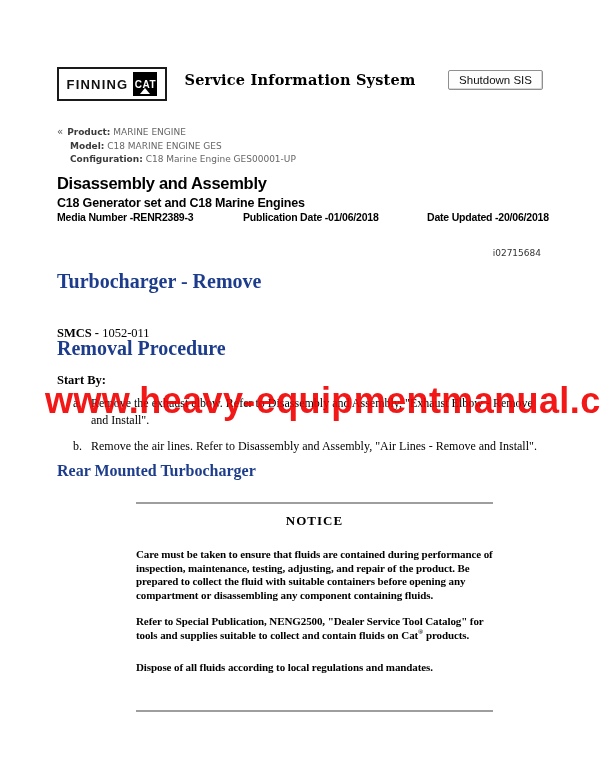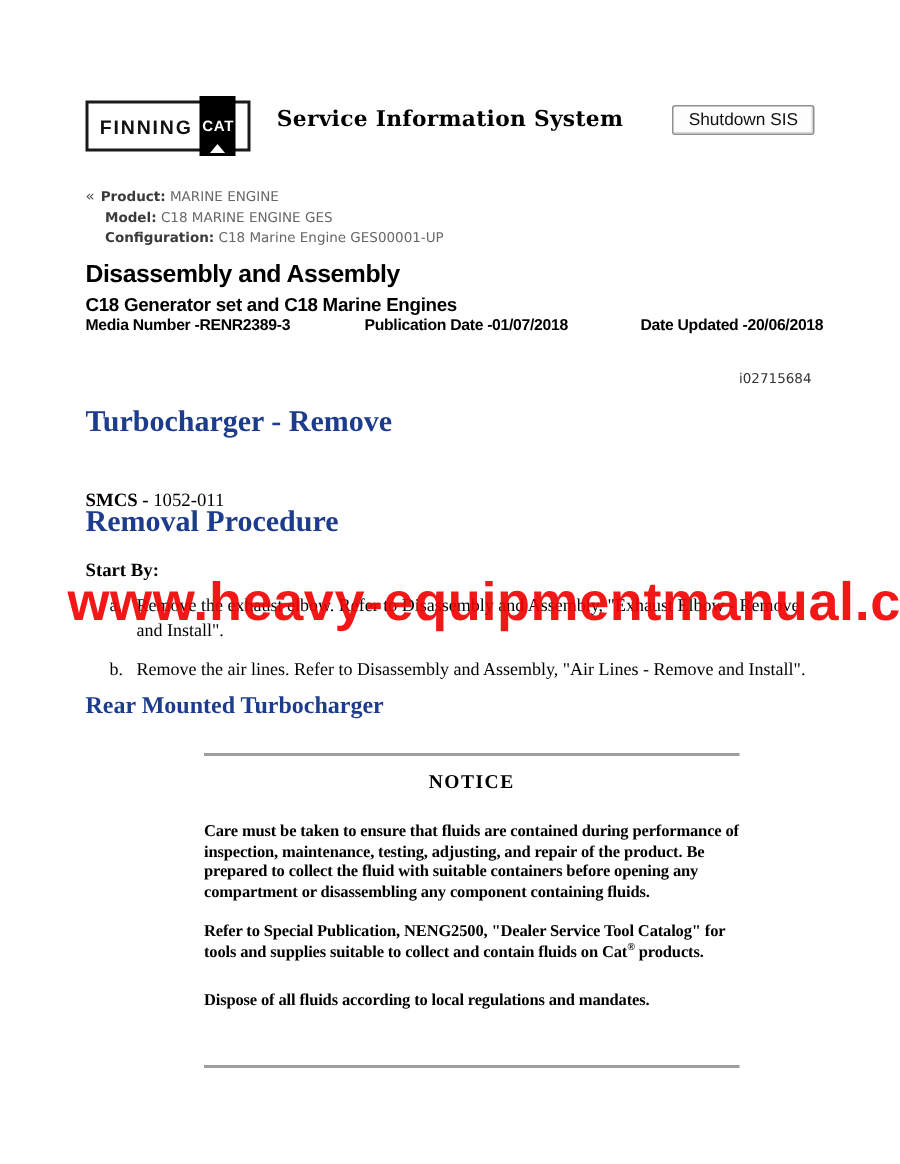--- a/index.html
+++ b/index.html
@@ -11,21 +11,21 @@
   .logo-box{
     position:absolute;left:57px;top:55px;width:110px;height:34px;
     border:2px solid #1a1a1a;display:flex;align-items:center;justify-content:center;gap:5px;
     box-sizing:border-box;background:#fff;
   }
   .finning-text{
     font-family:"Liberation Sans",sans-serif;font-weight:bold;font-size:13px;
     letter-spacing:1.2px;color:#111;
   }
   .cat-square{
-    position:relative;width:24px;height:40px;background:#000;color:#fff;
+    position:relative;width:24px;height:24px;background:#000;color:#fff;
     display:flex;align-items:center;justify-content:center;
     font-family:"Liberation Sans",sans-serif;font-weight:bold;font-size:10px;letter-spacing:.5px;
   }
   .cat-triangle{
     position:absolute;left:50%;bottom:2px;transform:translateX(-50%);
     width:0;height:0;border-left:5px solid transparent;border-right:5px solid transparent;
     border-bottom:6px solid #fff;
   }
   .sis-title{
     position:absolute;left:0;right:0;top:59px;text-align:center;
@@ -136,21 +136,21 @@
     </div>
     <div class="product-row indent">
       <span class="lbl">Configuration:</span>
       <span>C18 Marine Engine GES00001-UP</span>
     </div>
   </div>
 
   <div class="doc-title">Disassembly and Assembly</div>
   <div class="doc-subtitle">C18 Generator set and C18 Marine Engines</div>
   <div class="meta meta-media">Media Number -RENR2389-3</div>
-  <div class="meta meta-pub">Publication Date -01/07/2018</div>
+  <div class="meta meta-pub">Publication Date -01/06/2018</div>
   <div class="meta meta-upd">Date Updated -20/06/2018</div>
   <div class="icode">i02715684</div>
 
   <div class="h1 h1a">Turbocharger - Remove</div>
   <div class="smcs">
     <span class="lbl">SMCS -</span>
     <span>1052-011</span>
   </div>
   <div class="h1 h1b">Removal Procedure</div>
   <div class="start-by">Start By:</div>

